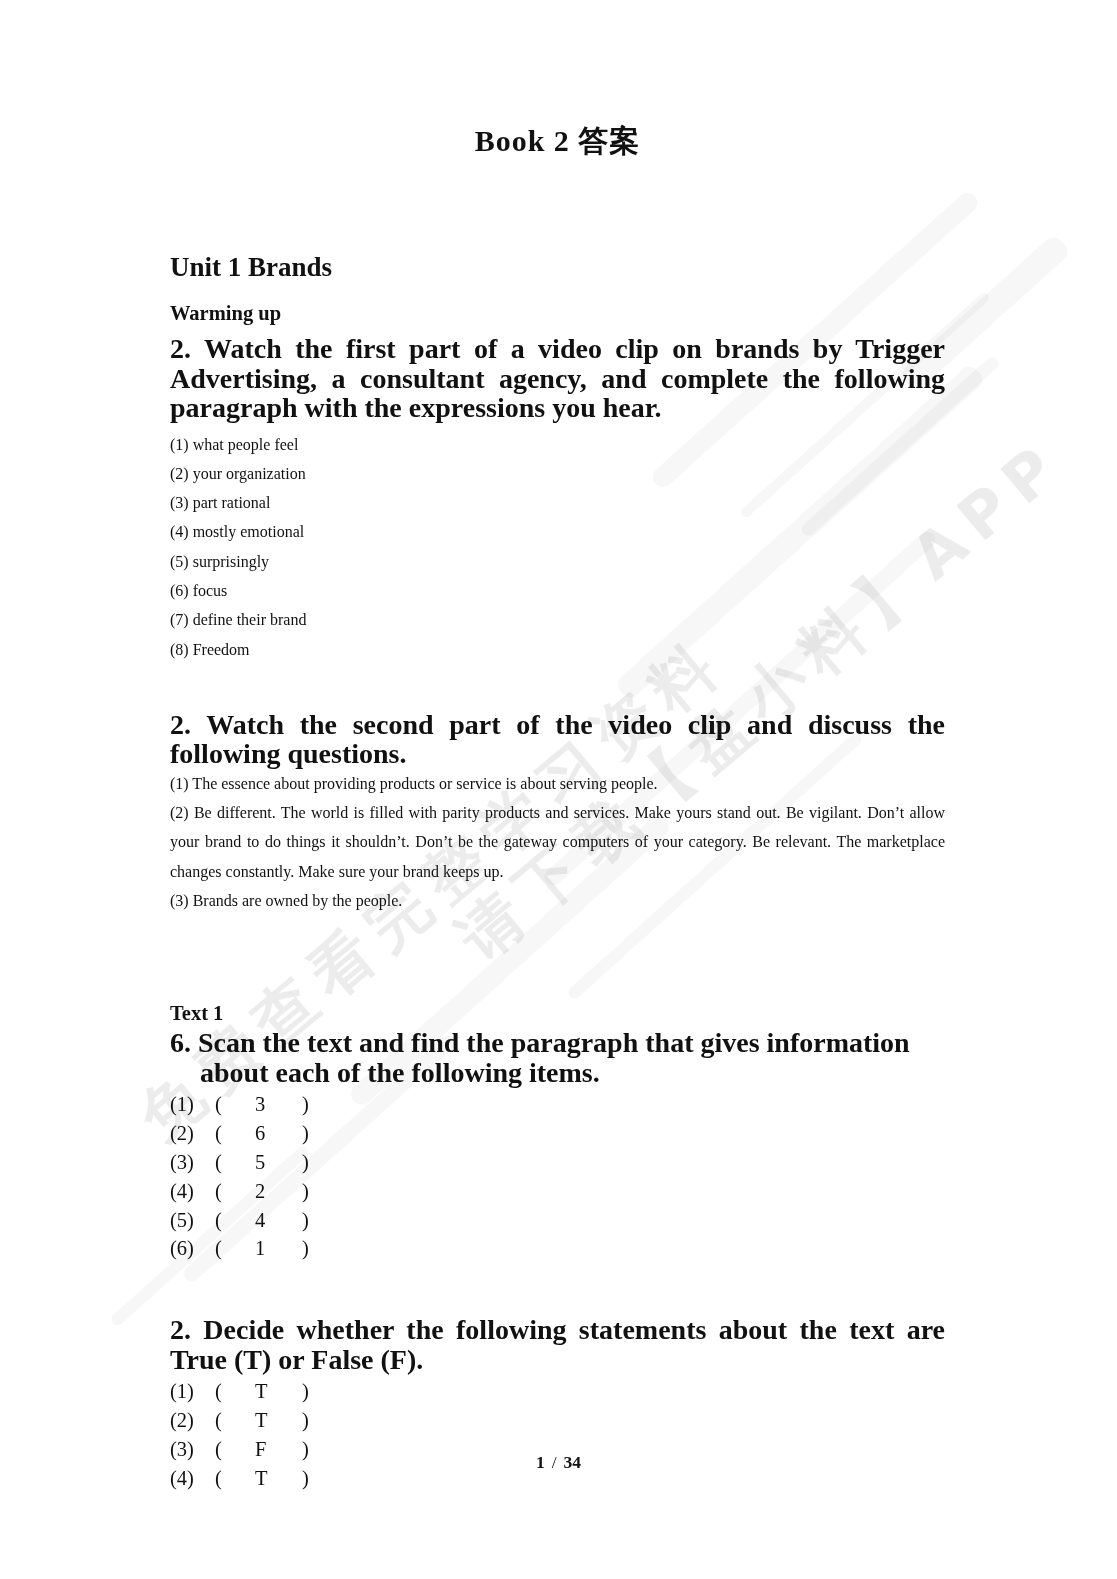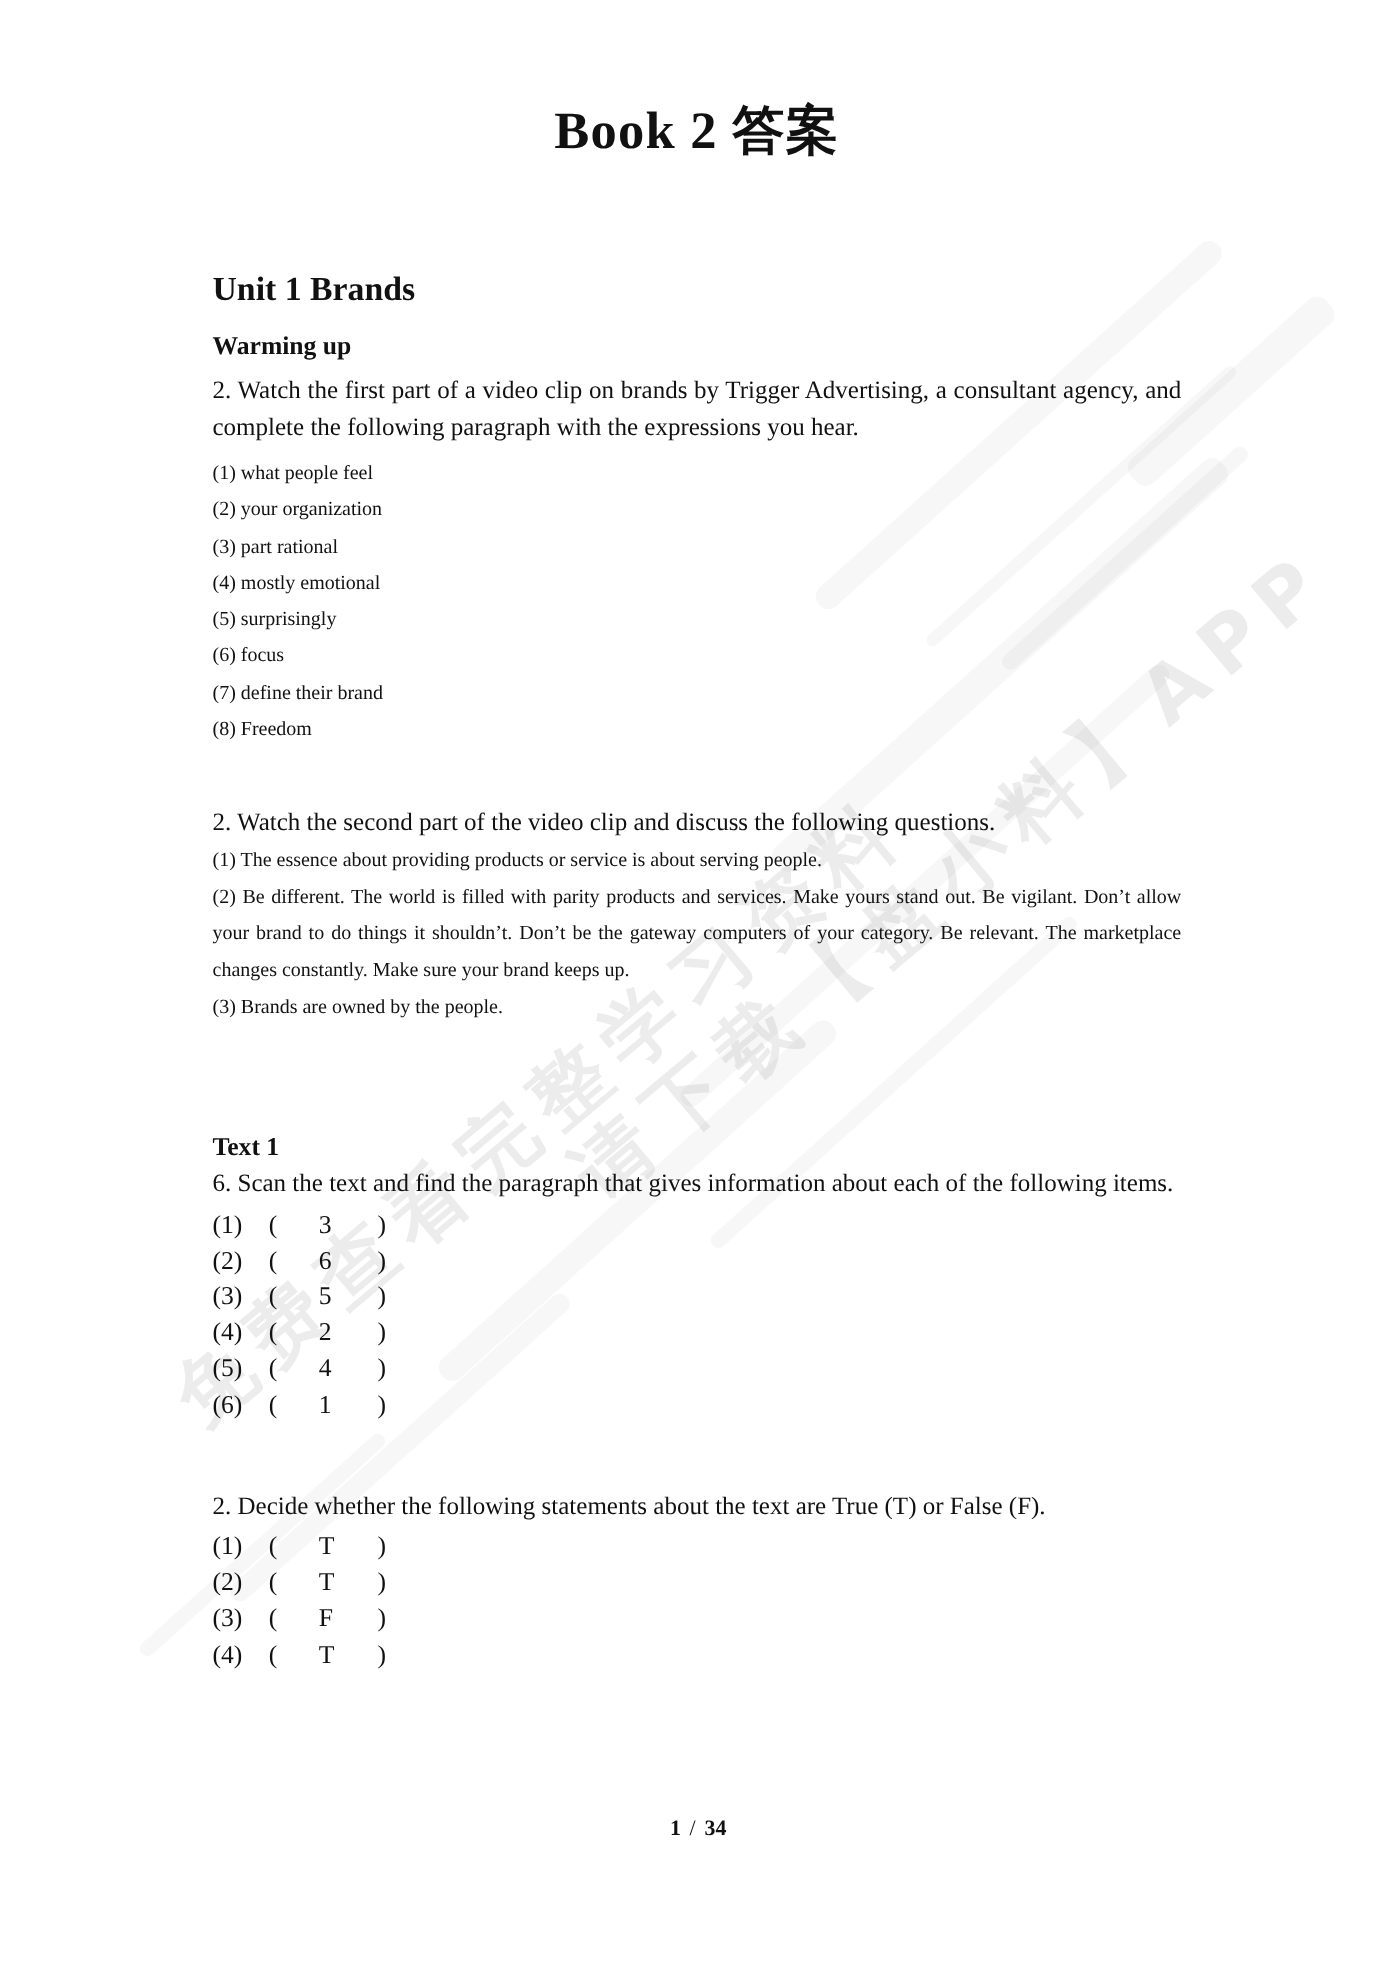--- a/index.html
+++ b/index.html
@@ -33,43 +33,43 @@
     transform: rotate(-40deg);
     transform-origin: 0 50%;
   }
   #wm-line-1 { left: 148px; top: 1085px; }
   #wm-line-2 { left: 468px; top: 905px; }
 
   
   .content { position: relative; z-index: 1; padding: 0 172px 0 170px; }
 
   .doc-title {
-    margin: 80px 0 0 0;
+    margin: 116px 0 0 0;
     text-align: center;
-    font-size: 42px;
+    font-size: 30px;
     font-weight: bold;
     letter-spacing: 1px;
     line-height: 50px;
   }
   .unit-heading {
     margin: 85px 0 0 0;
     font-size: 27px;
     font-weight: bold;
     line-height: 32px;
   }
   .sub-heading {
     margin: 16px 0 0 0;
     font-size: 20.5px;
     font-weight: bold;
     line-height: 29px;
   }
   .prompt {
     margin: 6px 0 0 0;
-    font-size: 20px;
-    font-weight: normal;
+    font-size: 28px;
+    font-weight: bold;
     line-height: 29.5px;
     text-align: justify;
   }
   .prompt.hang { padding-left: 30px; text-indent: -30px; text-align: left; }
   .answer-lines { margin: 7px 0 0 0; }
   .answer-lines p {
     margin: 0;
     font-size: 16px;
     line-height: 29.3px;
     text-align: justify;

